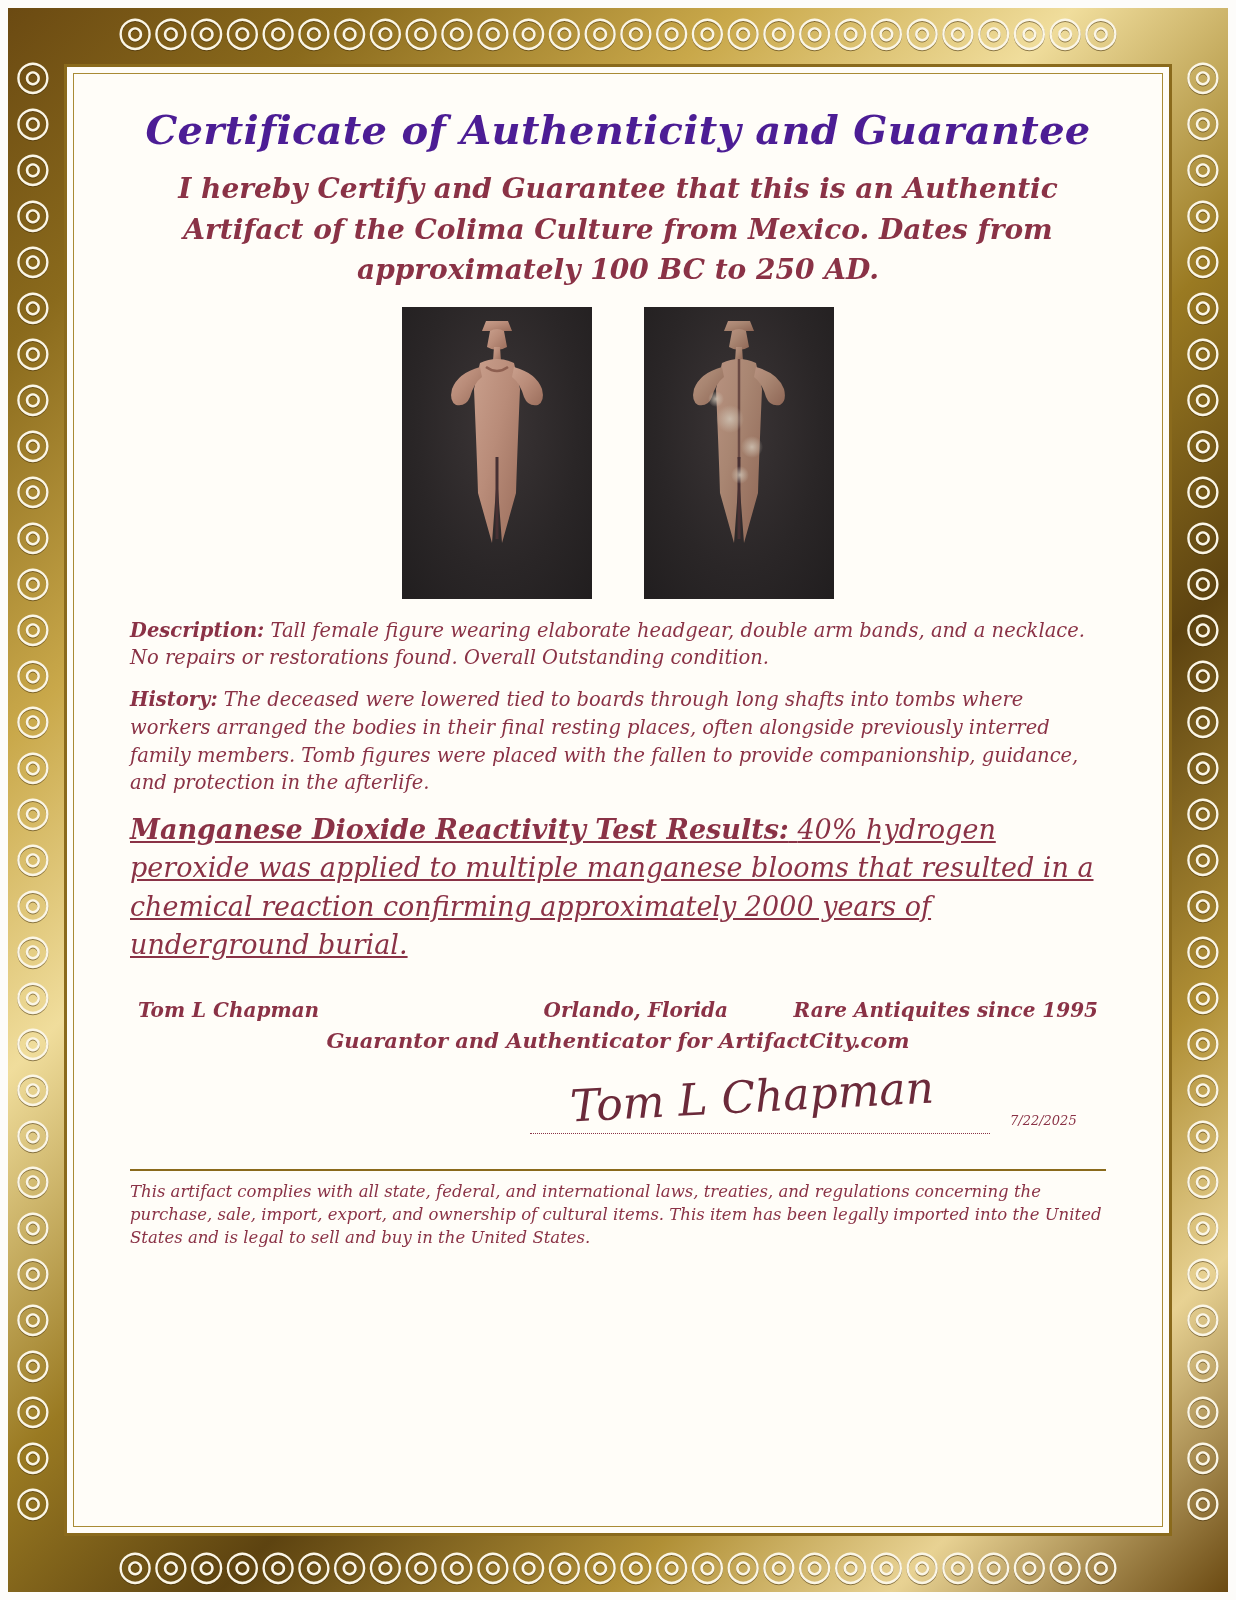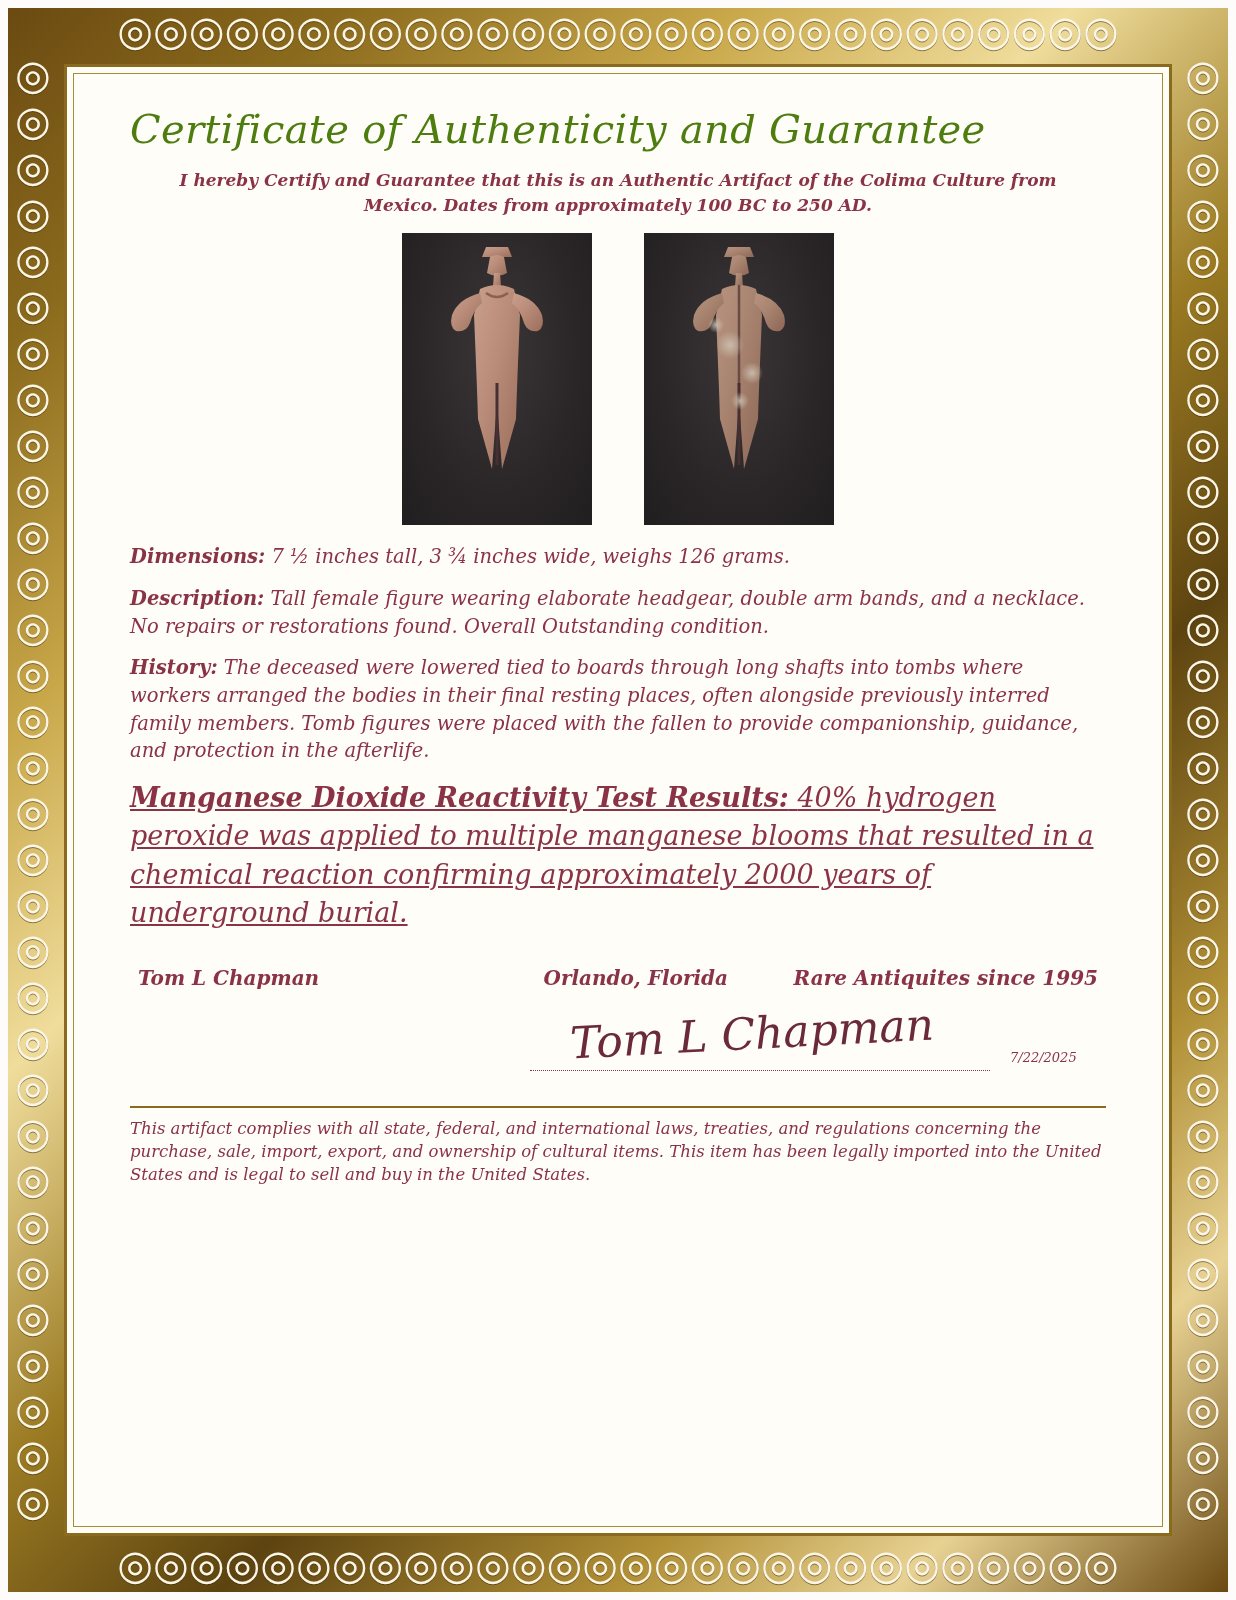--- a/index.html
+++ b/index.html
@@ -83,33 +83,34 @@
     left: 84px;
     top: 74px;
     width: 1068px;
     height: 1452px;
     box-sizing: border-box;
     padding: 28px 46px 0 46px;
     color: #8d3b4e;
   }
 
   .title {
+    text-align: center;
     font-family: "DejaVu Serif", serif;
     font-size: 40px;
-    font-weight: 400;
-    font-style: italic;
-    color: #4d7c0f;
+    font-weight: 700;
+    font-style: italic;
+    color: #4c1d95;
     letter-spacing: 0.3px;
     margin: 4px 0 16px 0;
   }
 
   .certify {
     text-align: center;
     font-family: "DejaVu Serif", serif;
-    font-size: 17px;
+    font-size: 28px;
     font-style: italic;
     font-weight: 600;
     line-height: 1.45;
     color: #8a3246;
     margin: 0 24px 16px 24px;
   }
 
   .photos {
     display: flex;
     justify-content: center;
@@ -366,24 +367,20 @@
           <path d="M95 52 v100" stroke="#6a4a44" stroke-width="2.5" fill="none"></path>
           <path d="M95 150 v82" stroke="#473033" stroke-width="3" fill="none"></path>
           <circle cx="86" cy="112" r="14" fill="url(#bloom)"></circle>
           <circle cx="108" cy="140" r="11" fill="url(#bloom)"></circle>
           <circle cx="96" cy="168" r="9" fill="url(#bloom)"></circle>
           <circle cx="72" cy="92" r="8" fill="url(#bloom)"></circle>
         </svg>
       </div>
     </div>
 
-    <p class="body-text">
-      <span class="lead">Dimensions:</span>
-      <span>7 ½ inches tall, 3 ¾ inches wide, weighs 126 grams.</span>
-    </p>
 
     <p class="body-text">
       <span class="lead">Description:</span>
       <span>Tall female figure wearing elaborate headgear, double arm bands, and a necklace. No repairs or restorations found. Overall Outstanding condition.</span>
     </p>
 
     <p class="body-text">
       <span class="lead">History:</span>
       <span>The deceased were lowered tied to boards through long shafts into tombs where workers arranged the bodies in their final resting places, often alongside previously interred family members. Tomb figures were placed with the fallen to provide companionship, guidance, and protection in the afterlife.</span>
     </p>
@@ -393,20 +390,21 @@
       <span>40% hydrogen peroxide was applied to multiple manganese blooms that resulted in a chemical reaction confirming approximately 2000 years of underground burial.</span>
     </p>
 
 
     <div class="signature-row">
       <div class="col-a">Tom L Chapman</div>
       <div class="col-b">Orlando, Florida</div>
       <div class="col-c">Rare Antiquites since 1995</div>
     </div>
 
+    <div class="guarantor">Guarantor and Authenticator for ArtifactCity.com</div>
 
     <div class="sign-area">
       <div class="sign-script">Tom L Chapman</div>
       <div class="sign-line"></div>
       <div class="sign-date">7/22/2025</div>
     </div>
 
     <div class="divider-legal"></div>
 
     <div class="legal">This artifact complies with all state, federal, and international laws, treaties, and regulations concerning the purchase, sale, import, export, and ownership of cultural items. This item has been legally imported into the United States and is legal to sell and buy in the United States.</div>

